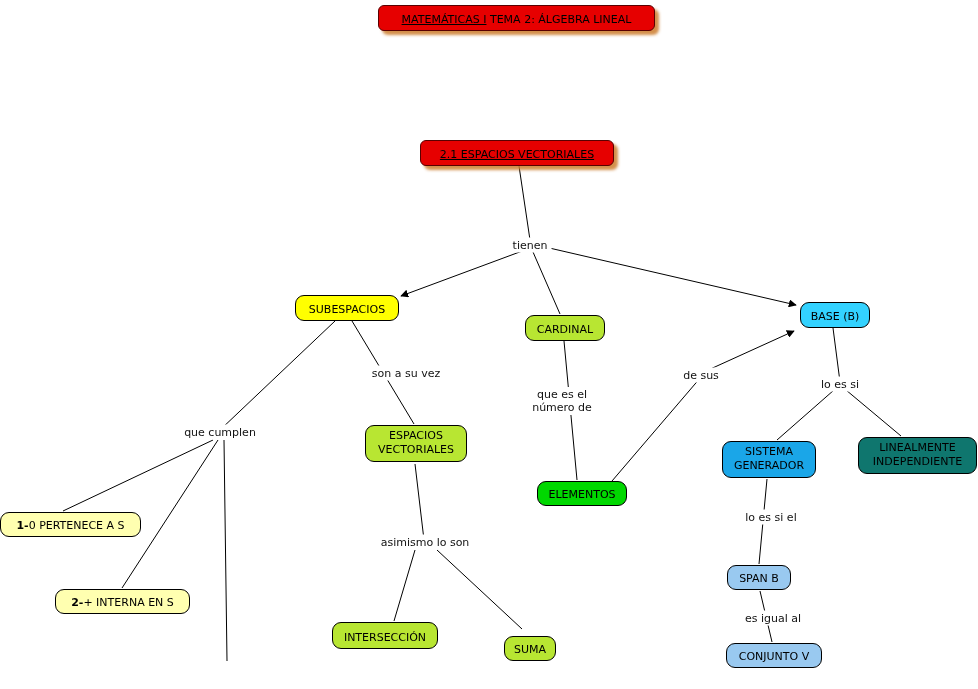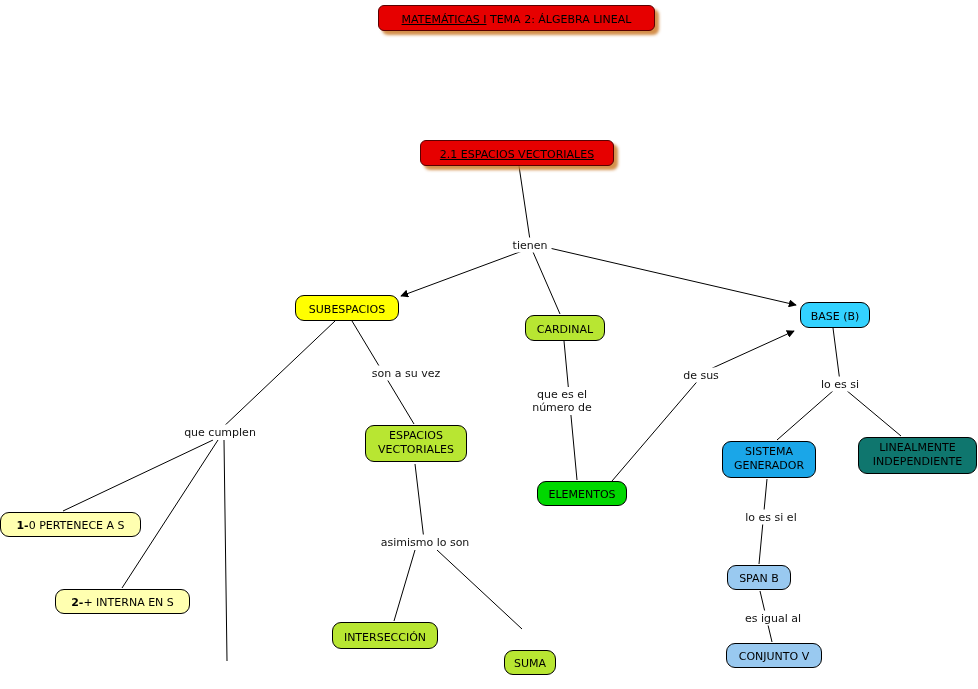--- a/index.html
+++ b/index.html
@@ -101,15 +101,15 @@
     <span><span class="b">2-</span><span>+ INTERNA EN S</span></span>
   </div>
 
 
   <div class="node" style="left: 727px; top: 565px; width: 64px; min-height: 25px; background: rgb(153, 201, 240);">SPAN B</div>
 
   <div class="node" style="left: 726px; top: 643px; width: 96px; min-height: 25px; background: rgb(153, 201, 240);">CONJUNTO V</div>
 
   <div class="node" style="left: 332px; top: 622px; width: 106px; min-height: 27px; background: rgb(184, 230, 50);">INTERSECCIÓN</div>
 
-  <div class="node" style="left: 504px; top: 650px; width: 52px; min-height: 25px; background: rgb(184, 230, 50);">SUMA</div>
+  <div class="node" style="left: 504px; top: 636px; width: 52px; min-height: 25px; background: rgb(184, 230, 50);">SUMA</div>
 
 </div>
 
 </body></html>

